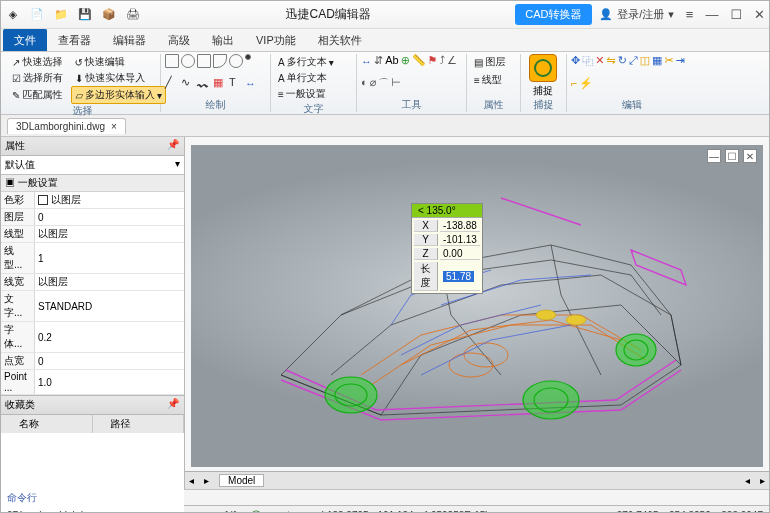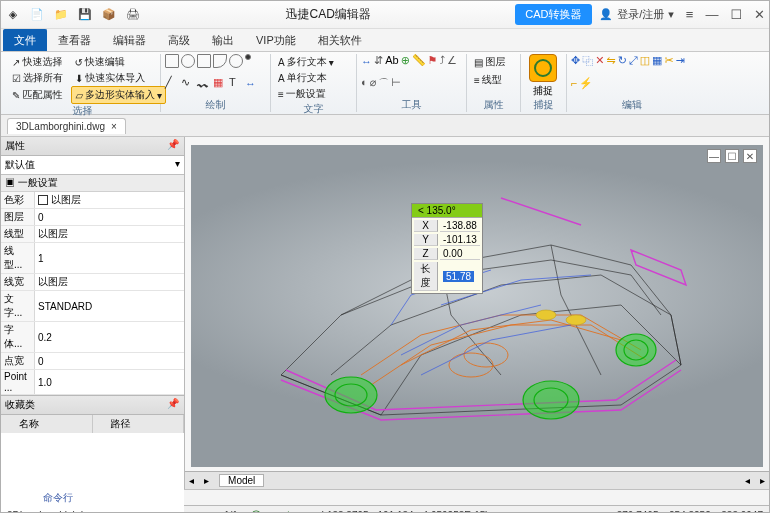--- a/index.html
+++ b/index.html
@@ -47,21 +47,21 @@
 .canvas-controls span { width: 14px; height: 14px; font-size: 10px; background: #fff; border: 1px solid #888; display: flex; align-items: center; justify-content: center; color: #555; }
 .car { position: absolute; left: 50px; top: 30px; width: 460px; height: 260px; }
 .car svg { width: 100%; height: 100%; }
 .coord-box { position: absolute; left: 220px; top: 58px; background: #fcfceb; border: 1px solid #888; font-size: 10px; }
 .coord-box .angle { background: #84cc16; border-bottom: 1px solid #aaa; padding: 1px 6px; }
 .coord-box table td { padding: 0 3px; border-bottom: 1px solid #ccc; }
 .coord-box table td:first-child { background: #eaeaea; border-right: 1px solid #aaa; text-align: center; width: 24px; }
 .coord-box .len-val { background: #2a6ed8; color: #fff; padding: 0 3px; }
 .modeltab-bar { position: absolute; bottom: 0; left: 0; right: 0; height: 18px; background: #e4e4e4; border-top: 1px solid #b0b0b0; display: flex; align-items: center; font-size: 10px; padding: 0 4px; gap: 10px; }
 .modeltab { background: #fff; border: 1px solid #b0b0b0; padding: 0 8px; }
-.cmdline { height: 16px; border-top: 1px solid #c0c0c0; background: #f4f4f4; font-size: 10px; padding: 1px 6px; color: #3a5aa8; margin-left: 36px; }
+.cmdline { height: 16px; border-top: 1px solid #c0c0c0; background: #f4f4f4; font-size: 10px; padding: 1px 6px; color: #3a5aa8; }
 .status { height: 20px; border-top: 1px solid #b8b8b8; background: #f0f0f0; display: flex; align-items: center; font-size: 10px; padding: 0 6px; gap: 12px; color: #333; }
 .status .flex { flex: 1; }
 .status .tools { display: flex; gap: 6px; align-items: center; }
 .status .tools span { color: #2d7a2d; font-size: 11px; }
 </style>
 </head>
 <body>
 
 <div class="titlebar">
   <div class="left-icons">

